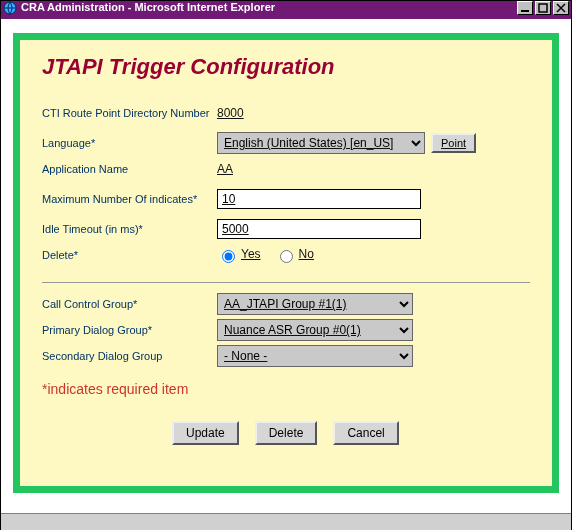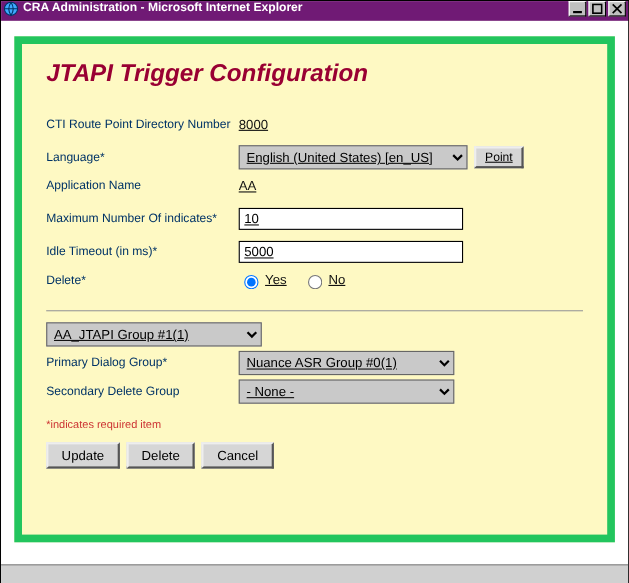--- a/index.html
+++ b/index.html
@@ -145,27 +145,28 @@
     align-items: flex-start;
     gap: 3px;
   }
   hr.sep {
     border: none;
     border-top: 1px solid #999;
     margin: 16px 0 10px 0;
   }
   .reqnote {
     color: #cc3333;
-    font-size: 10px;
-    margin: 14px 0 10px 0;
+    font-size: 14px;
+    margin: 14px 0 24px 0;
     display: block;
   }
   .actions {
     display: flex;
-    gap: 6px;
+    gap: 16px;
+    margin-left: 130px;
     align-items: center;
   }
   .status {
     height: 16px;
     background: #d0d0d0;
     border-top: 1px solid #808080;
   }
 </style>
 </head>
 <body>
@@ -250,38 +251,39 @@
               <input type="radio" name="enabled" style="">
               <span>No</span>
             </label>
           </div>
         </div>
       </div>
 
       <hr class="sep">
 
       <div class="row">
+        <div class="label">Call Control Group*</div>
         <div class="value">
           <select class="sel wide">
             <option>AA_JTAPI Group #1(1)</option>
           </select>
         </div>
       </div>
 
       <div class="row">
         <div class="label">Primary Dialog Group*</div>
         <div class="value">
           <select class="sel wide">
             <option>Nuance ASR Group #0(1)</option>
           </select>
         </div>
       </div>
 
       <div class="row">
-        <div class="label">Secondary Delete Group</div>
+        <div class="label">Secondary Dialog Group</div>
         <div class="value">
           <select class="sel wide">
             <option>- None -</option>
           </select>
         </div>
       </div>
 
       <span class="reqnote">*indicates required item</span>
 
       <div class="actions">

